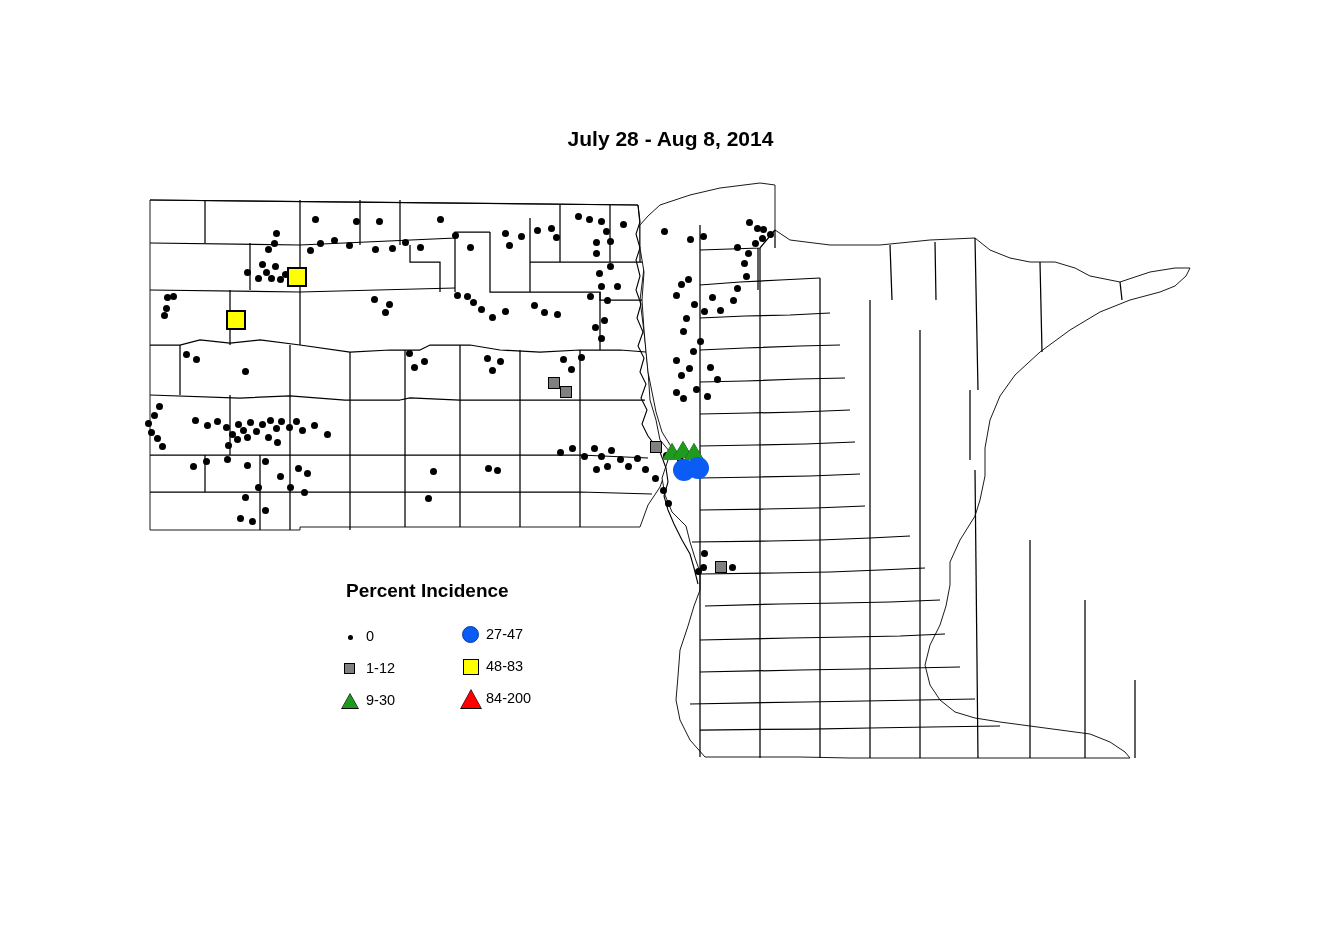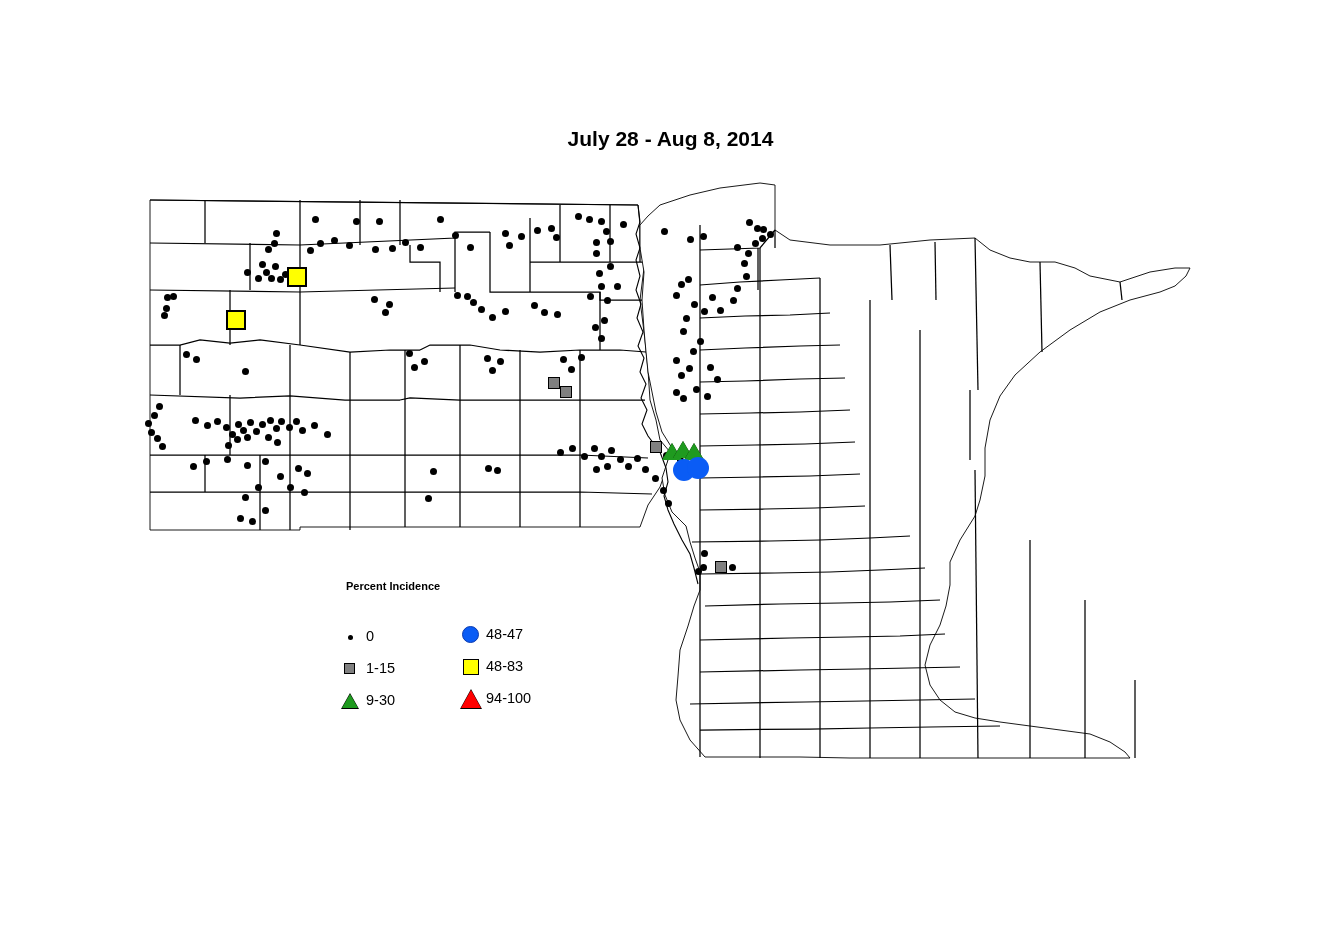--- a/index.html
+++ b/index.html
@@ -60,21 +60,21 @@
   }
   
   #legend {
     position: absolute;
     left: 330px; top: 580px;
     width: 260px; height: 130px;
   }
   #legend-title {
     position: absolute;
     left: 16px; top: 0px;
-    font-size: 11px;
+    font-size: 19px;
     font-weight: bold;
     color: #000;
     white-space: nowrap;
   }
   .lg-row { position: absolute; height: 22px; }
   .lg-sym {
     position: absolute;
     left: 0; top: 0;
     width: 24px; height: 22px;
   }
@@ -462,55 +462,55 @@
       </div>
       <div class="lg-label">0</div>
     </div>
 
     <div class="lg-row" style="left:10px; top:78px;">
       <div class="lg-sym">
         <div class="symbox">
             <span class="sym-sq-gray"></span>
           </div>
       </div>
-      <div class="lg-label">1-15</div>
+      <div class="lg-label">1-12</div>
     </div>
 
     <div class="lg-row" style="left:10px; top:110px;">
       <div class="lg-sym">
         <div class="symbox">
             <span class="sym-tri-green-o"></span>
             <span class="sym-tri-green"></span>
           </div>
       </div>
       <div class="lg-label">9-30</div>
     </div>
 
     <div class="lg-row" style="left:130px; top:44px;">
       <div class="lg-sym">
         <div class="symbox">
             <span class="sym-circ-blue"></span>
           </div>
       </div>
-      <div class="lg-label">48-47</div>
+      <div class="lg-label">27-47</div>
     </div>
 
     <div class="lg-row" style="left:130px; top:76px;">
       <div class="lg-sym">
         <div class="symbox">
             <span class="sym-sq-yellow"></span>
           </div>
       </div>
       <div class="lg-label">48-83</div>
     </div>
 
     <div class="lg-row" style="left:130px; top:108px;">
       <div class="lg-sym">
         <div class="symbox">
             <span class="sym-tri-red-o"></span>
             <span class="sym-tri-red"></span>
           </div>
       </div>
-      <div class="lg-label">94-100</div>
+      <div class="lg-label">84-200</div>
     </div>
   </div>
 
 </div>
 
 </body></html>

